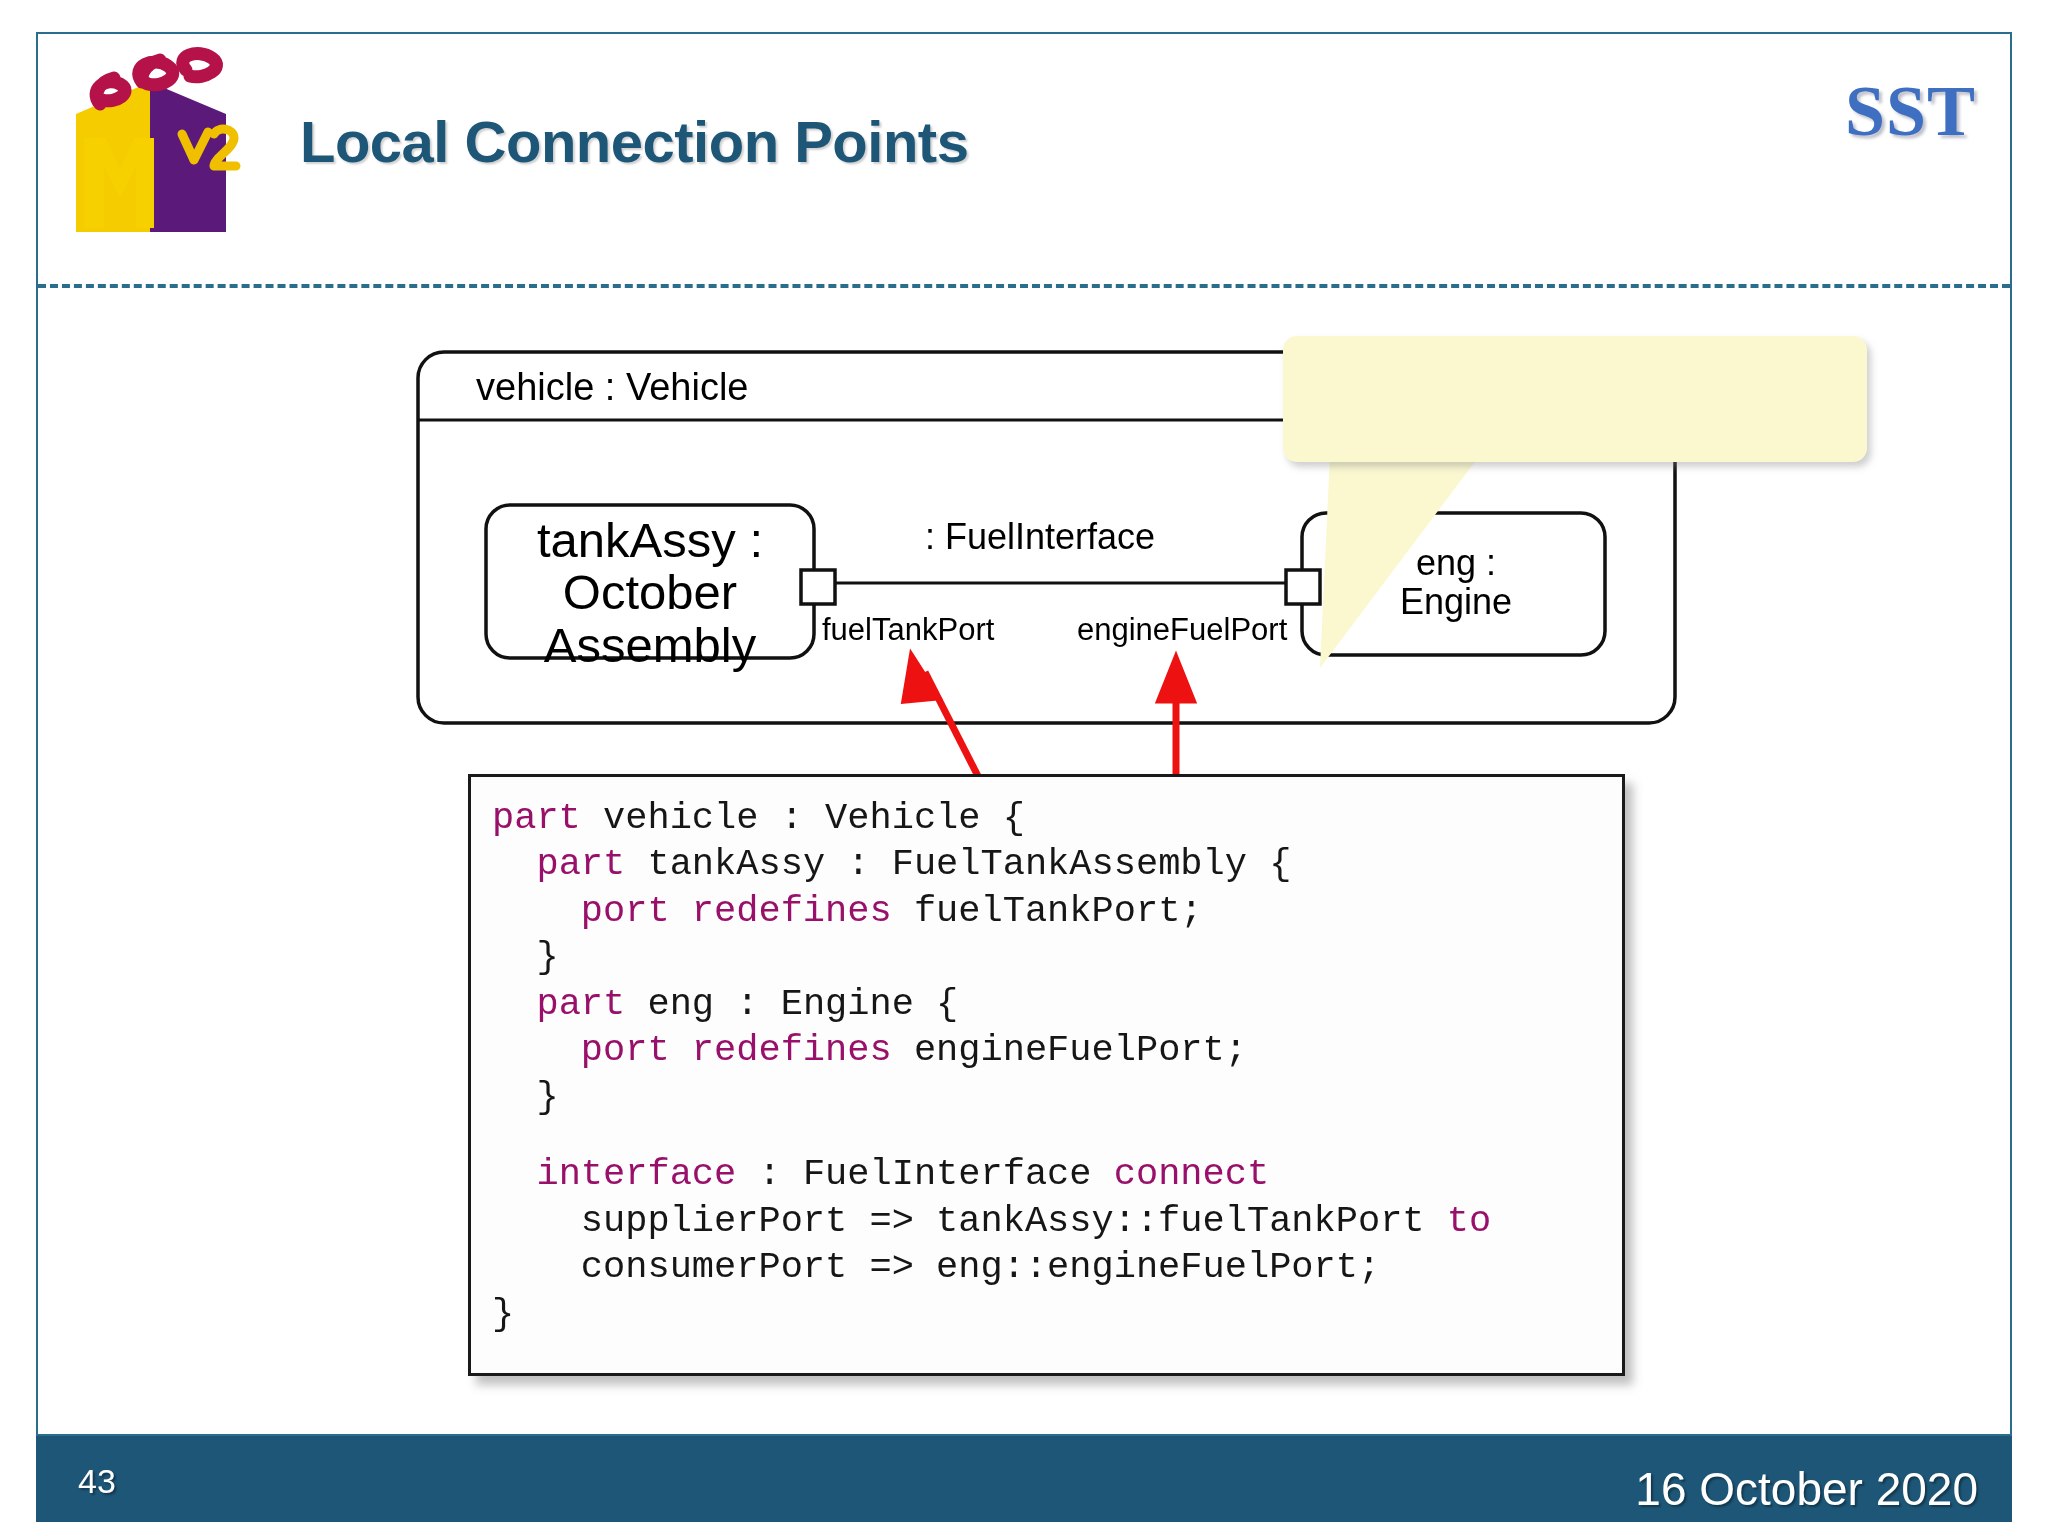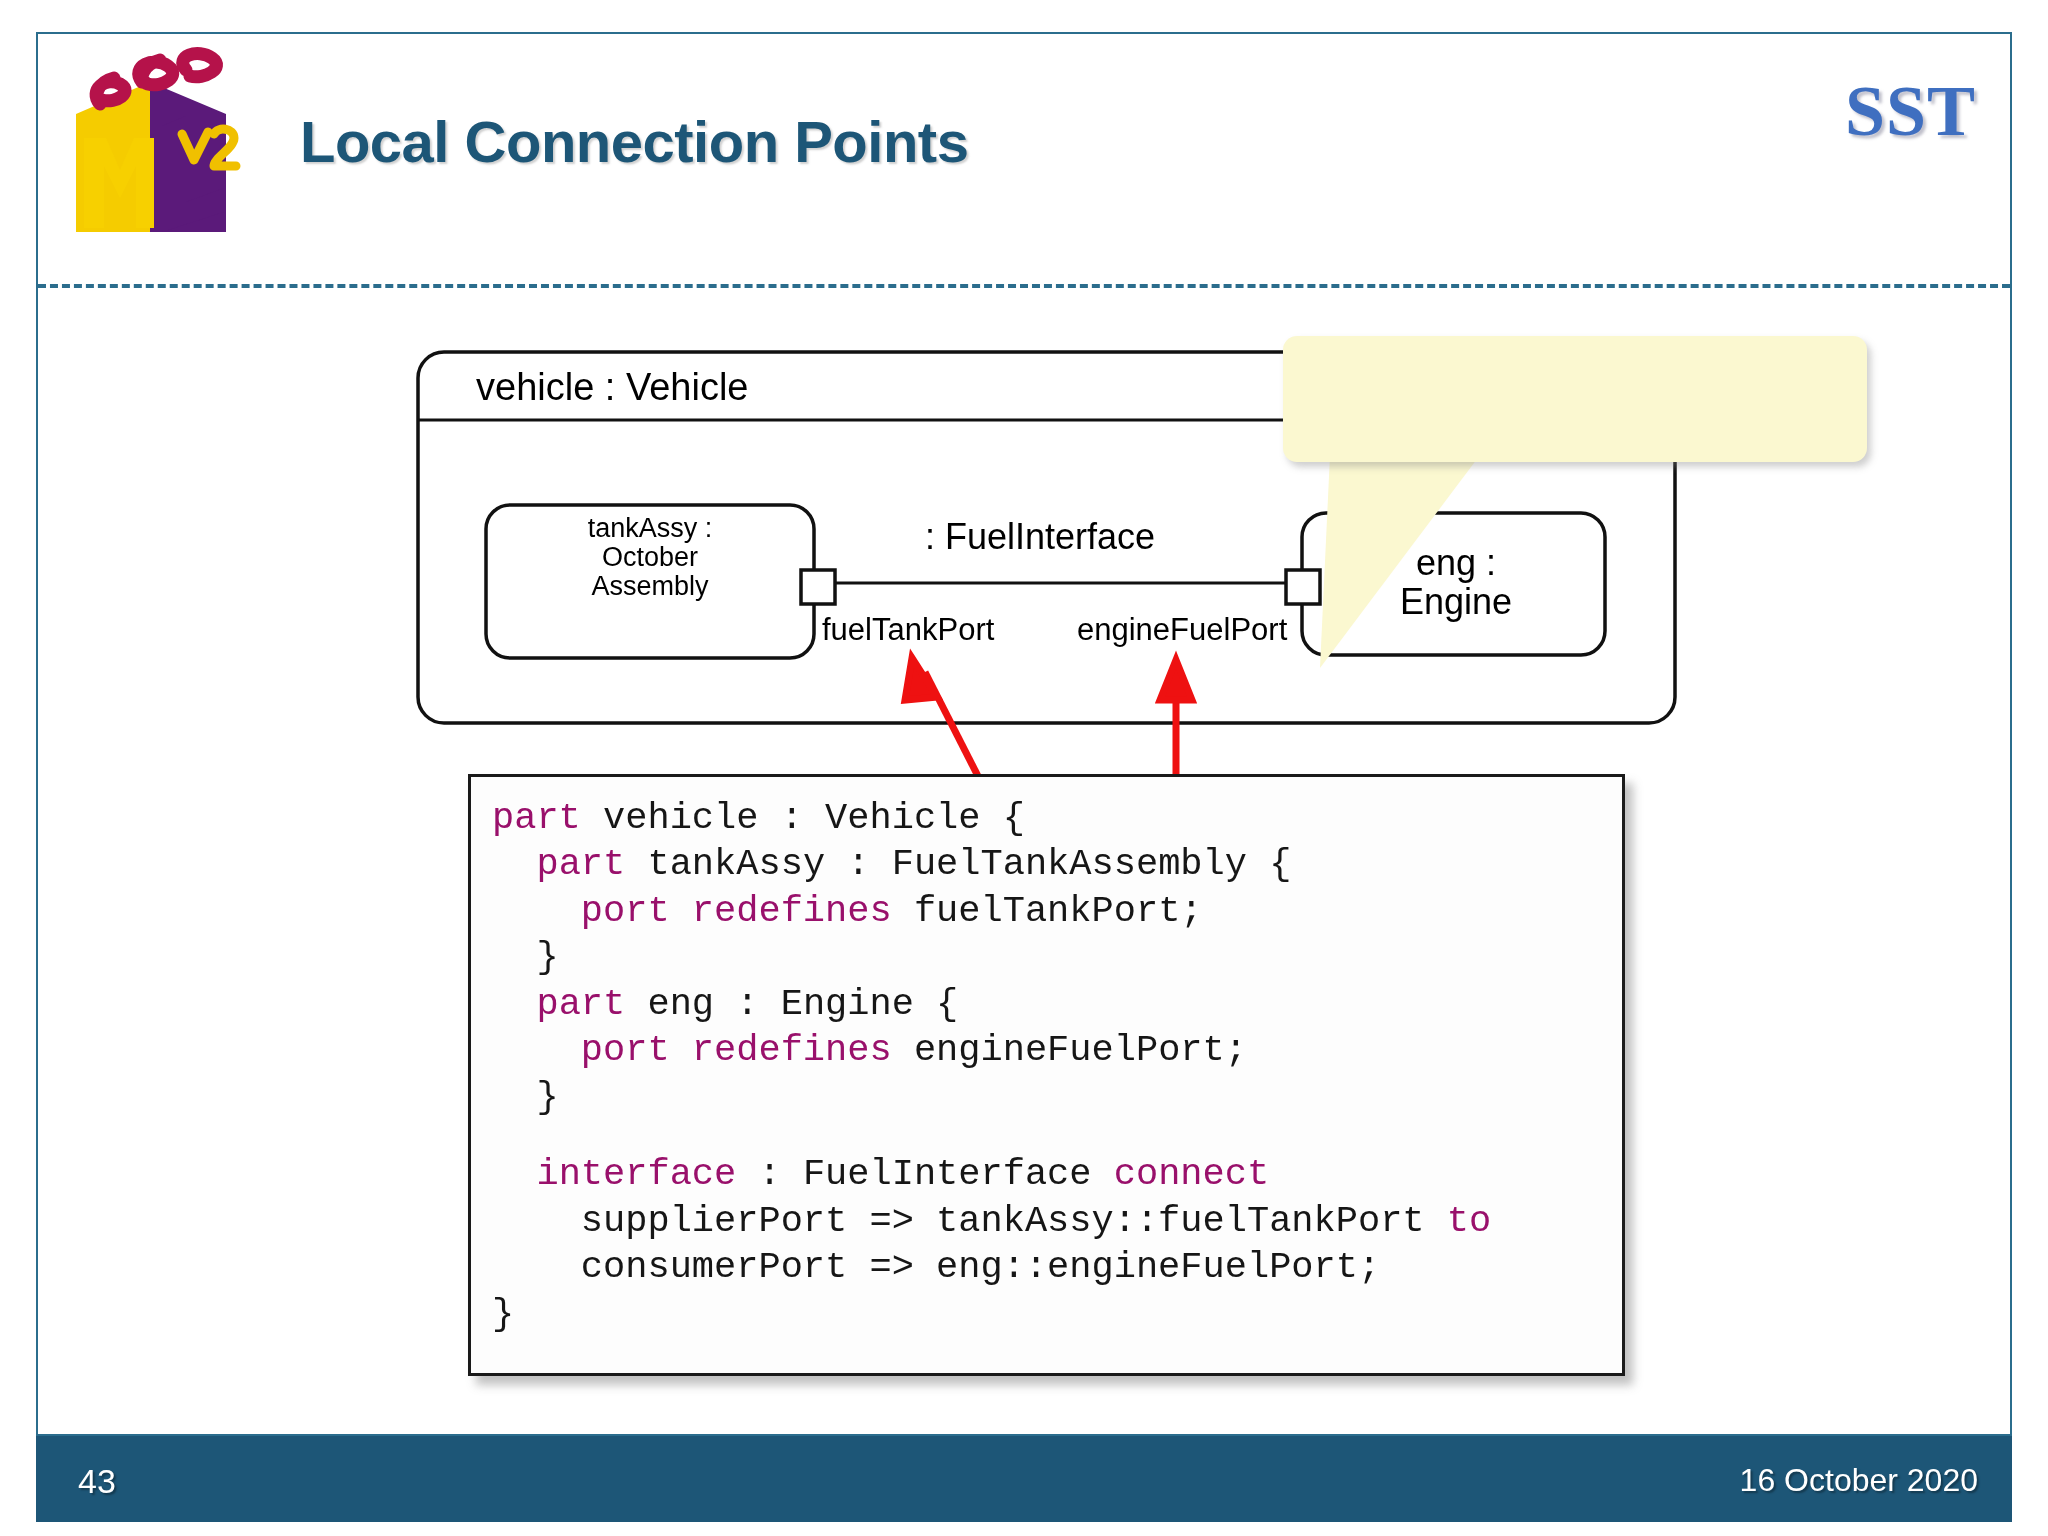--- a/index.html
+++ b/index.html
@@ -73,21 +73,21 @@
   #vehicle-label {
     left: 430px; top: 366px; width: 1257px;
     font-size: 38px; padding-left: 46px;
   }
   #interface-label {
     left: 830px; top: 516px; width: 420px;
     text-align: center; font-size: 36px;
   }
   #tankassy-label {
     left: 494px; top: 514px; width: 312px;
-    text-align: center; font-size: 27px; line-height: 1.07;
+    text-align: center; font-size: 49px; line-height: 1.07;
   }
   #eng-label {
     left: 1310px; top: 544px; width: 292px;
     text-align: center; font-size: 36px; line-height: 1.07;
   }
   #fueltankport-label {
     left: 822px; top: 612px; font-size: 31px; text-align: center;
   }
   #enginefuelport-label {
     left: 1077px; top: 612px; font-size: 31px;
@@ -139,21 +139,21 @@
   }
   #footer-page {
     position: absolute;
     left: 78px; top: 1462px;
     font-size: 34px; color: #ffffff;
     text-shadow: 2px 2px 2px rgba(0,0,0,0.35);
   }
   #footer-date {
     position: absolute;
     right: 70px; top: 1462px;
-    font-size: 32px; color: #ffffff;
+    font-size: 46px; color: #ffffff;
     text-shadow: 2px 2px 2px rgba(0,0,0,0.35);
   }
 </style>
 </head>
 <body>
 
 <div id="slide">
 
   <div id="frame"></div>
 

